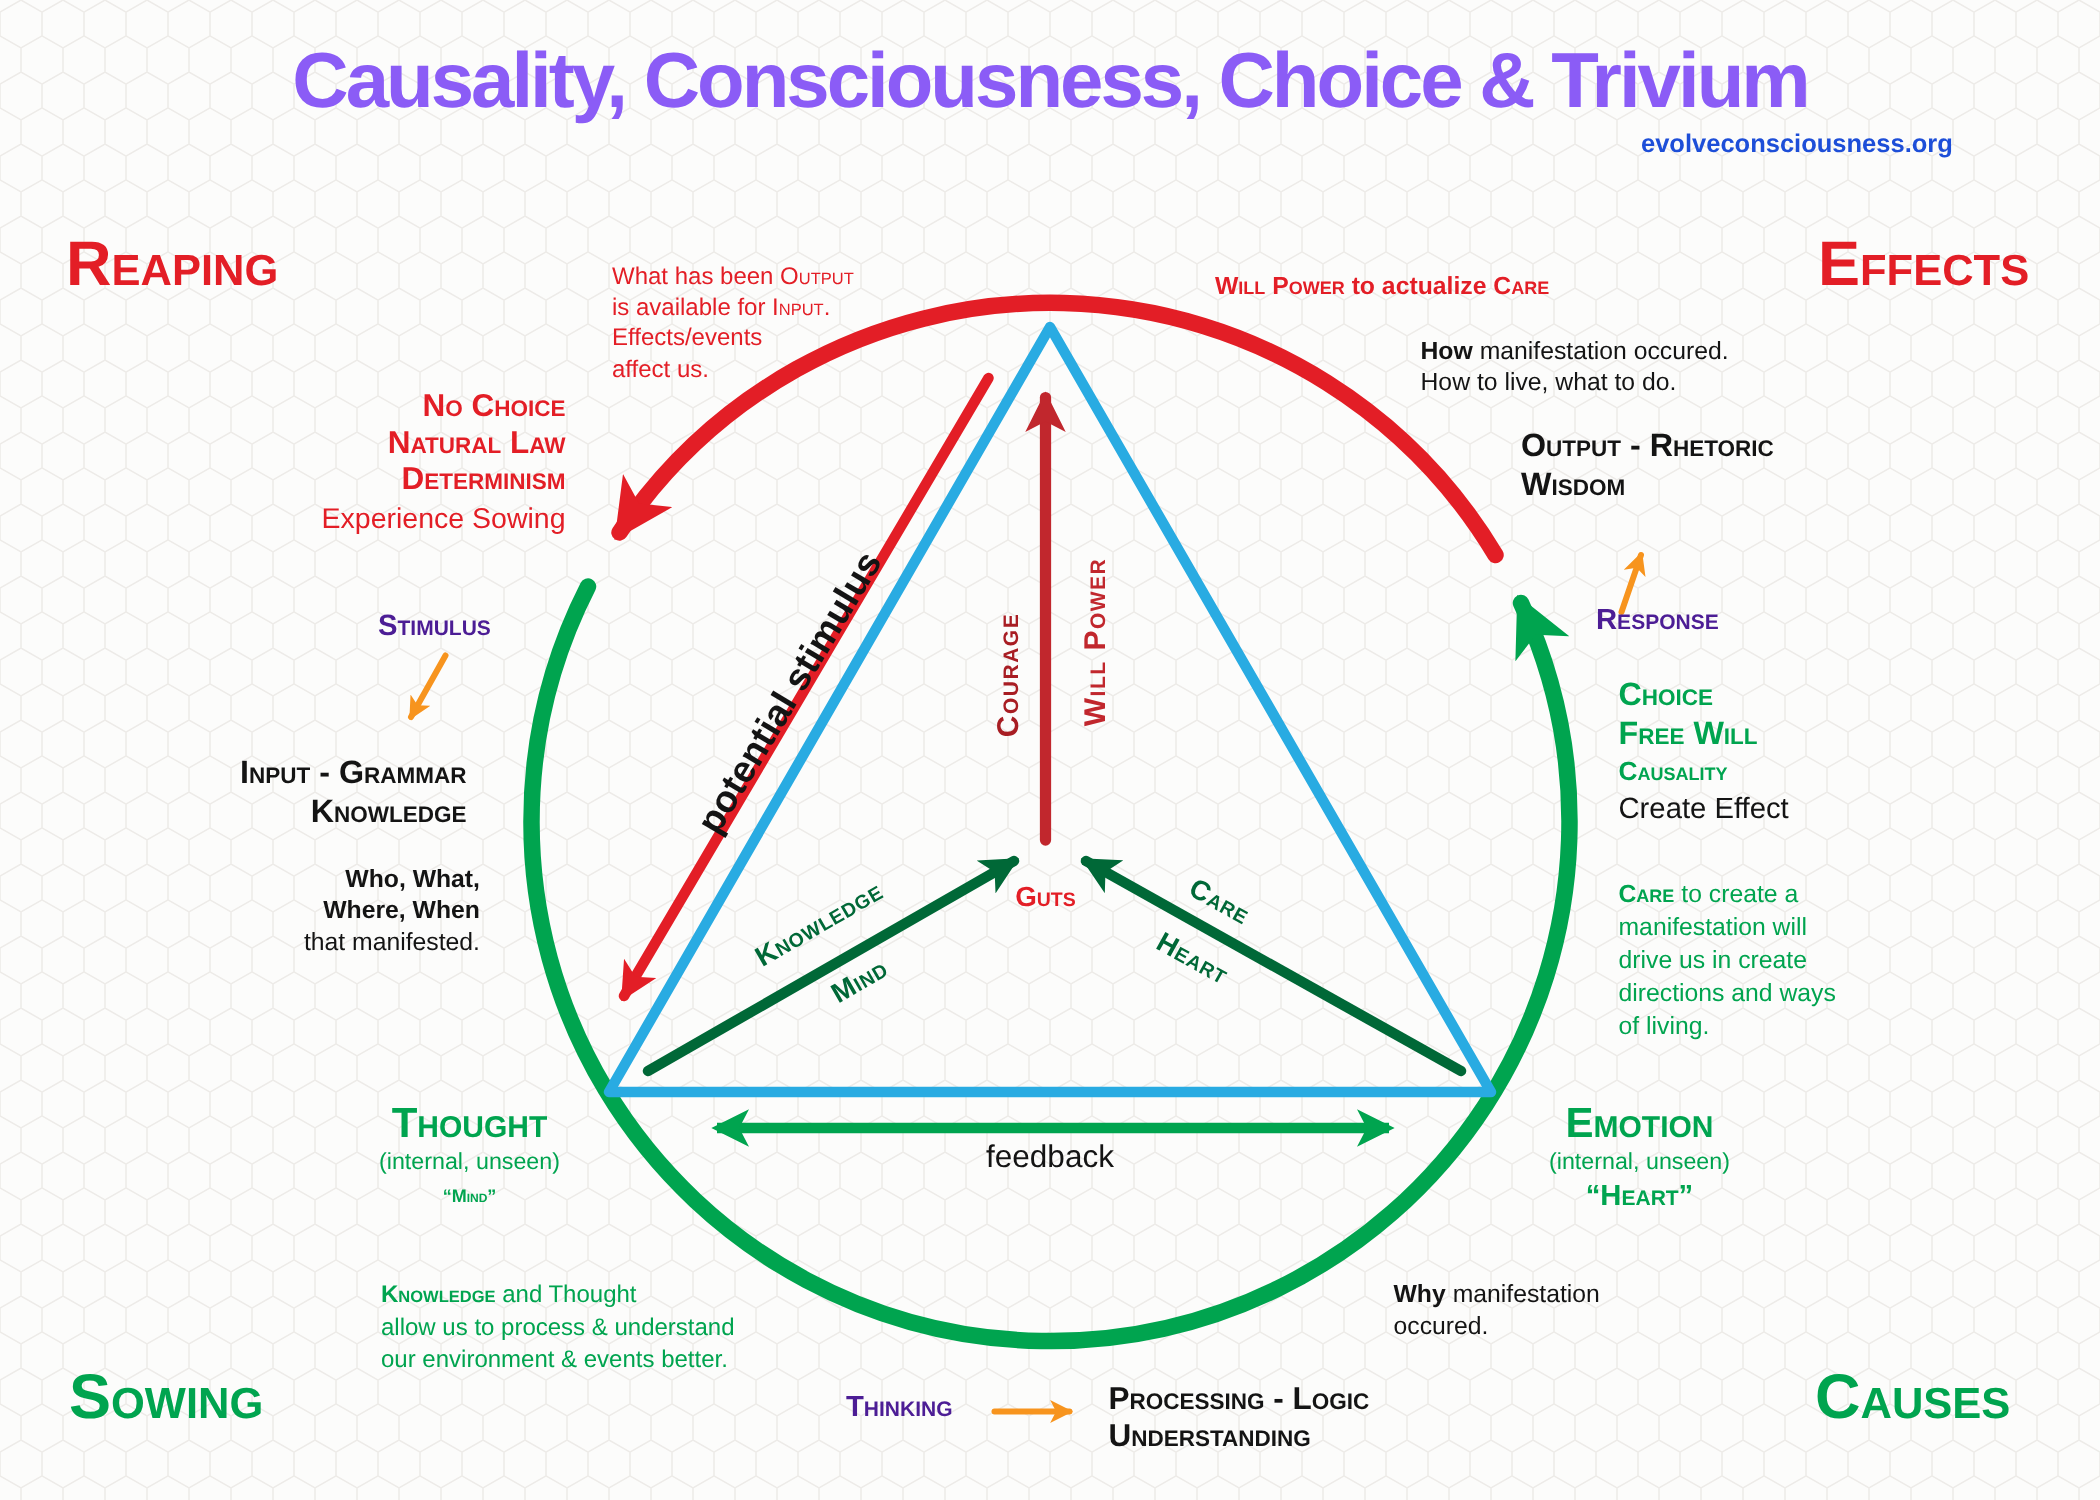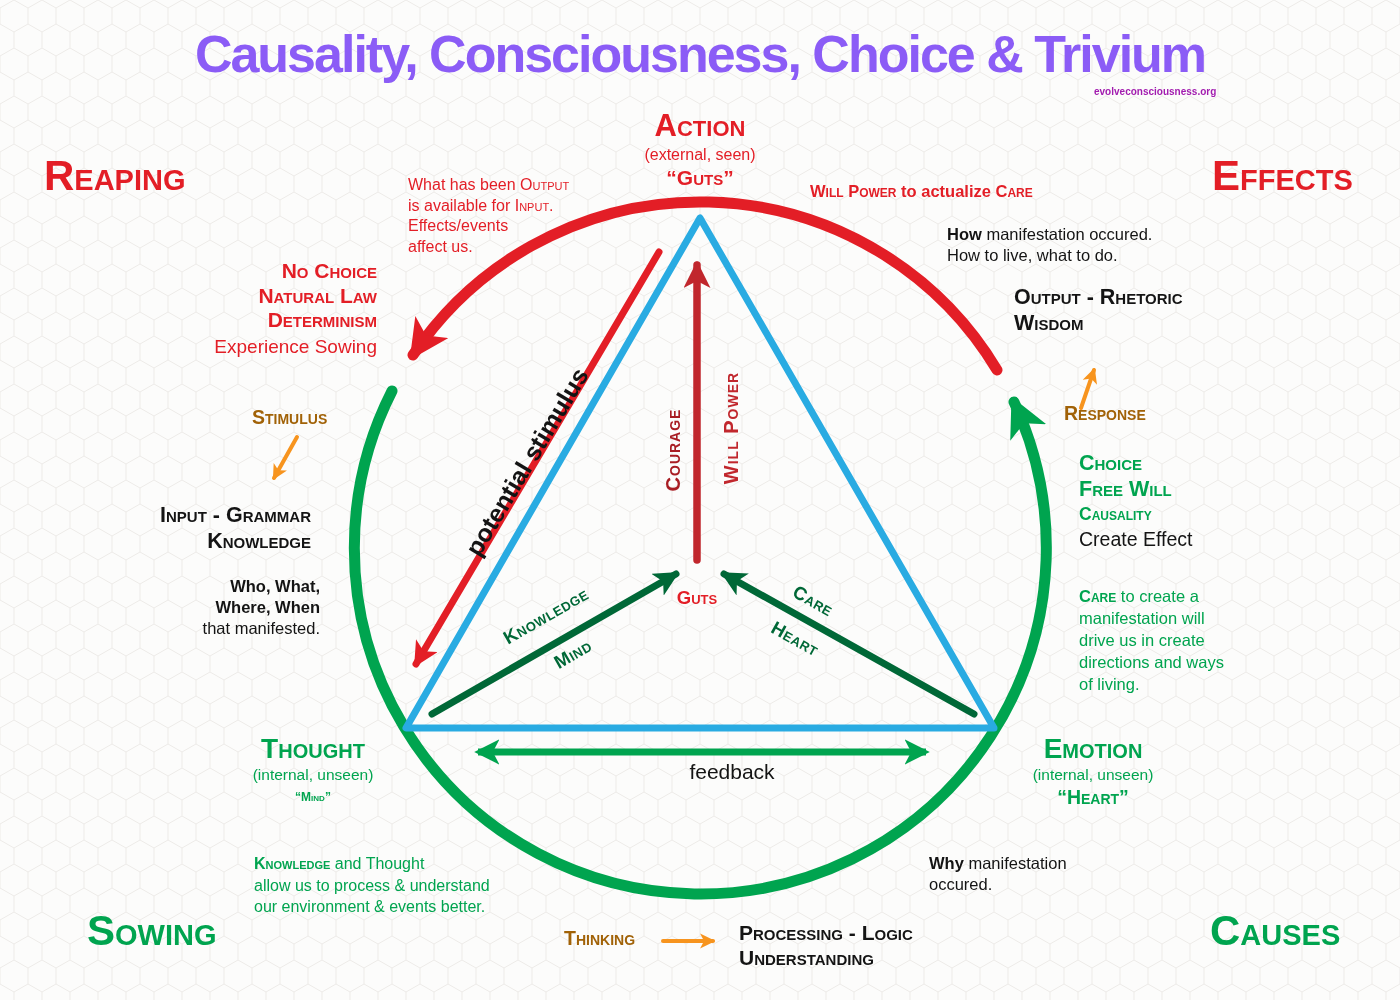--- a/index.html
+++ b/index.html
@@ -9,25 +9,25 @@
   .stage { position:relative; width:1400px; height:1000px; background:#fcfcfb; overflow:hidden; }
   .layer { position:absolute; left:0; top:0; }
   .blk { position:absolute; }
   .sc { font-variant:small-caps; }
   .b  { font-weight:bold; }
   .t-red { color:#e31e26; }
   .t-dred { color:#a81d23; }
   .t-crimson { color:#c1272d; }
   .t-green { color:#00a44f; }
   .t-dgreen { color:#006837; }
-  .t-orange { color:#a16207; }
+  .t-orange { color:#4c1d95; }
   .t-black { color:#141414; }
   .page-title { position:absolute; left:0; right:0; top:24px; text-align:center;
     font-size:52px; font-weight:800; letter-spacing:-2px; color:#8b5cf6; }
-  .site { position:absolute; left:1094px; top:86px; font-size:10px; font-weight:600; color:#a21caf; }
+  .site { position:absolute; left:1094px; top:86px; font-size:17px; font-weight:600; color:#1d4ed8; }
   .corner { position:absolute; font-size:42px; font-weight:800; font-variant:small-caps; line-height:1; }
   .vertex { position:absolute; text-align:center; }
   .vertex .vt { font-variant:small-caps; font-weight:bold; }
   .vertex .vs { font-weight:500; }
   .vertex .va { font-variant:small-caps; font-weight:bold; }
   .rot { position:absolute; white-space:nowrap; }
 </style>
 </head>
 <body>
 
@@ -76,28 +76,23 @@
     <path d="M 297 437 L 274 478" fill="none" stroke="#f7941e" stroke-width="4" stroke-linecap="round" marker-end="url(#mk-orange)"></path>
     <path d="M 1081 408 L 1094 370" fill="none" stroke="#f7941e" stroke-width="4" stroke-linecap="round" marker-end="url(#mk-orange)"></path>
     <path d="M 663 941 L 713 941" fill="none" stroke="#f7941e" stroke-width="4" stroke-linecap="round" marker-end="url(#mk-orange)"></path>
   </svg>
 
   <div class="page-title">Causality, Consciousness, Choice &amp; Trivium</div>
   <div class="site">evolveconsciousness.org</div>
 
   <div class="corner t-red" style="left:1212px;top:155px;">Effects</div>
   <div class="corner t-red" style="left:44px;  top:155px;">Reaping</div>
-  <div class="corner t-green" style="left:46px;  top:910px;margin-left:41px;">Sowing</div>
+  <div class="corner t-green" style="left:46px;  top:910px;">Sowing</div>
   <div class="corner t-green" style="left:1210px;top:910px;">Causes</div>
 
-  <div class="vertex t-red" style="left:550px;top:108px;width:300px;">
-    <div class="vt" style="font-size:31px;line-height:36px;">Action</div>
-    <div class="vs" style="font-size:16px;line-height:21px;">(external, seen)</div>
-    <div class="va" style="font-size:21px;line-height:26px;">“Guts”</div>
-  </div>
 
   <div class="vertex t-green" style="left:188px;top:732px;width:250px;">
     <div class="vt" style="font-size:28px;line-height:33px;text-align:center;">Thought</div>
     <div class="vs" style="font-size:15.5px;line-height:20px;">(internal, unseen)</div>
     <div class="va" style="font-size:12px;line-height:24px;">“Mind”</div>
   </div>
 
   <div class="vertex t-green" style="left:968px;top:732px;width:250px;">
     <div class="vt" style="font-size:28px;line-height:33px;">Emotion</div>
     <div class="vs" style="font-size:15.5px;line-height:20px;">(internal, unseen)</div>
@@ -107,21 +102,21 @@
   <div class="rot t-black" style="left:527px;top:462px;transform:translate(-50%,-50%) rotate(-59deg);font-size:25px;font-weight:700;">potential stimulus</div>
   <div class="rot sc b t-dred" style="left:673px;top:450px;transform:translate(-50%,-50%) rotate(-90deg);font-size:20px;letter-spacing:1px;">Courage</div>
   <div class="rot sc b t-crimson" style="left:731px;top:428px;transform:translate(-50%,-50%) rotate(-90deg);font-size:20px;letter-spacing:1px;">Will Power</div>
   <div class="rot sc b t-dgreen" style="left:546px;top:616px;transform:translate(-50%,-50%) rotate(-30deg);font-size:18.5px;letter-spacing:0.5px;">Knowledge</div>
   <div class="rot sc b t-dgreen" style="left:573px;top:654px;transform:translate(-50%,-50%) rotate(-30deg);font-size:18.5px;letter-spacing:0.5px;">Mind</div>
   <div class="rot sc b t-dgreen" style="left:813px;top:601px;transform:translate(-50%,-50%) rotate(29deg);font-size:18.5px;letter-spacing:0.5px;">Care</div>
   <div class="rot sc b t-dgreen" style="left:795px;top:639px;transform:translate(-50%,-50%) rotate(29deg);font-size:18.5px;letter-spacing:0.5px;">Heart</div>
 
   <div class="blk sc b t-red" style="left:647px;top:587px;width:100px;text-align:center;font-size:18.5px;">Guts</div>
 
-  <div class="blk t-black" style="left:632px;top:760px;width:200px;text-align:center;font-size:21px;">feedback</div>
+  <div class="blk t-black" style="left:600px;top:760px;width:200px;text-align:center;font-size:21px;">feedback</div>
 
   <div class="blk t-red" style="left:408px;top:175px;font-size:16px;line-height:20.5px;font-weight:500;">
     <div><span>What has been </span><span class="sc">Output</span></div>
     <div><span>is available for </span><span class="sc">Input</span><span>.</span></div>
     <div>Effects/events</div>
     <div>affect us.</div>
   </div>
 
   <div class="blk t-red" style="left:810px;top:182px;font-size:16.5px;font-weight:600;">
     <span class="sc">Will Power</span><span> to actualize </span><span class="sc">Care</span>

